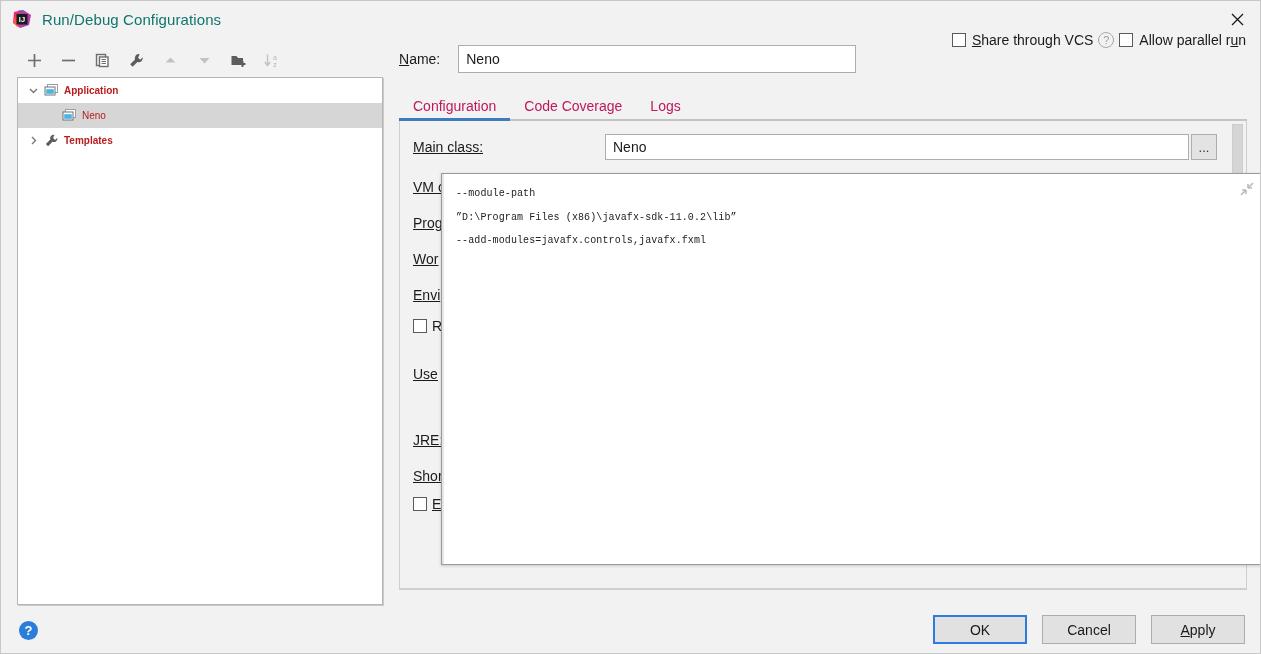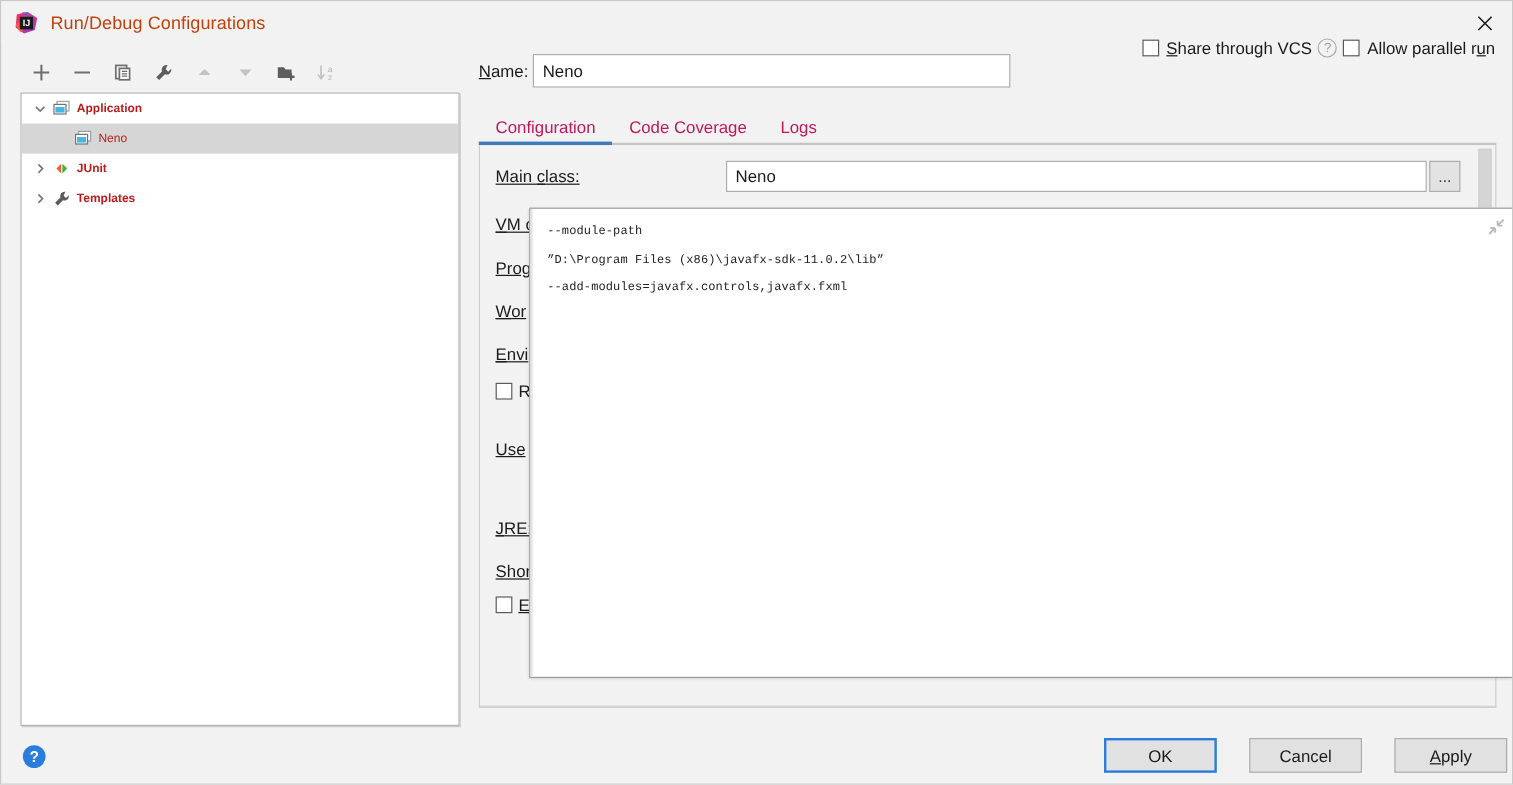--- a/index.html
+++ b/index.html
@@ -25,21 +25,21 @@
   .titlebar {
     position: absolute; left: 0; top: 0; width: 1259px; height: 36px;
     background: #f2f2f2;
     display: flex; align-items: center;
   }
   .title-icon {
     width: 20px; height: 20px; margin-left: 11px; margin-right: 10px;
     position: relative; flex: none;
   }
   .title-text {
-    font-size: 15px; color: #c2410c; letter-spacing: .1px;
+    font-size: 15px; color: #0f766e; letter-spacing: .1px;
   }
   .close-btn {
     position: absolute; right: 0; top: 0; width: 46px; height: 36px;
     display: flex; align-items: center; justify-content: center;
     cursor: default;
   }
   .close-btn svg { display: block; }
 
   
   .toolbar {
@@ -77,21 +77,21 @@
   }
   .tree-label { font-weight: bold; font-size: 10px; color: #b91c1c; }
   .tree-label.plain { font-weight: normal; }
   .tree-indent { width: 36px; flex: none; }
 
   
   .name-row {
     position: absolute; left: 398px; top: 44px;
     display: flex; align-items: center;
   }
-  .name-label { font-size: 14px; margin-right: 4px; }
+  .name-label { font-size: 14px; margin-right: 18px; }
   .name-input {
     width: 398px; height: 28px;
     background: #fff; border: 1px solid #adadad;
     padding: 0 7px; font-family: "Liberation Sans", sans-serif; font-size: 14px;
     color: #1a1a1a; outline: none;
   }
   .top-checks {
     position: absolute; right: 14px; top: 31px;
     display: flex; align-items: center; gap: 5px;
     white-space: nowrap;
@@ -196,22 +196,22 @@
   }
   .help-btn {
     position: absolute; left: 18px; top: 620px;
     width: 19px; height: 19px; border-radius: 50%;
     background: #2a7ddb; color: #fff;
     font-size: 13px; font-weight: bold;
     display: flex; align-items: center; justify-content: center;
     cursor: default;
   }
   .btn-row {
-    position: absolute; right: 4px; top: 614px;
-    display: flex; gap: 27px;
+    position: absolute; right: 15px; top: 614px;
+    display: flex; gap: 15px;
   }
   .dlg-btn {
     width: 94px; height: 29px;
     background: #e1e1e1; border: 1px solid #adadad;
     font-size: 14px; color: #1a1a1a;
     display: flex; align-items: center; justify-content: center;
     cursor: default; font-family: "Liberation Sans", sans-serif;
   }
   .dlg-btn.default {
     border: 2px solid #2a7ddb;
@@ -333,34 +333,20 @@
       <div class="tree-icon">
         <svg width="15" height="15" viewBox="0 0 15 15">
           <rect x="3.5" y="1.5" width="10" height="8" fill="#fff" stroke="#9aa0a6" stroke-width="1"></rect>
           <rect x="1" y="4" width="10" height="8" fill="#ffffff" stroke="#6f7478" stroke-width="1"></rect>
           <rect x="2.2" y="6.2" width="7.6" height="4.6" fill="#49b5e3"></rect>
         </svg>
       </div>
       <span class="tree-label plain">Neno</span>
     </div>
 
-    <div class="tree-row">
-      <div class="tree-toggle">
-        <svg width="11" height="11" viewBox="0 0 11 11">
-          <path d="M4 2 L7.5 5.5 L4 9" stroke="#777" stroke-width="1.4" fill="none"></path>
-        </svg>
-      </div>
-      <div class="tree-icon">
-        <svg width="15" height="15" viewBox="0 0 15 15">
-          <path d="M7 3.5 L7 11.5 L3 7.5 Z" fill="#e8633a"></path>
-          <path d="M8 3.5 L8 11.5 L12 7.5 Z" fill="#49b03a"></path>
-        </svg>
-      </div>
-      <span class="tree-label">JUnit</span>
-    </div>
 
     <div class="tree-row">
       <div class="tree-toggle">
         <svg width="11" height="11" viewBox="0 0 11 11">
           <path d="M4 2 L7.5 5.5 L4 9" stroke="#777" stroke-width="1.4" fill="none"></path>
         </svg>
       </div>
       <div class="tree-icon">
         <svg width="15" height="15" viewBox="0 0 15 15">
           <path d="M10.4 1.8 a3.6 3.6 0 0 0 -4.1 4.8 L1.9 11 l2.2 2.2 l4.4 -4.4 a3.6 3.6 0 0 0 4.8 -4.1 l-2.3 2.3 l-1.9 -1.9 Z" fill="#5d5d5d"></path>

